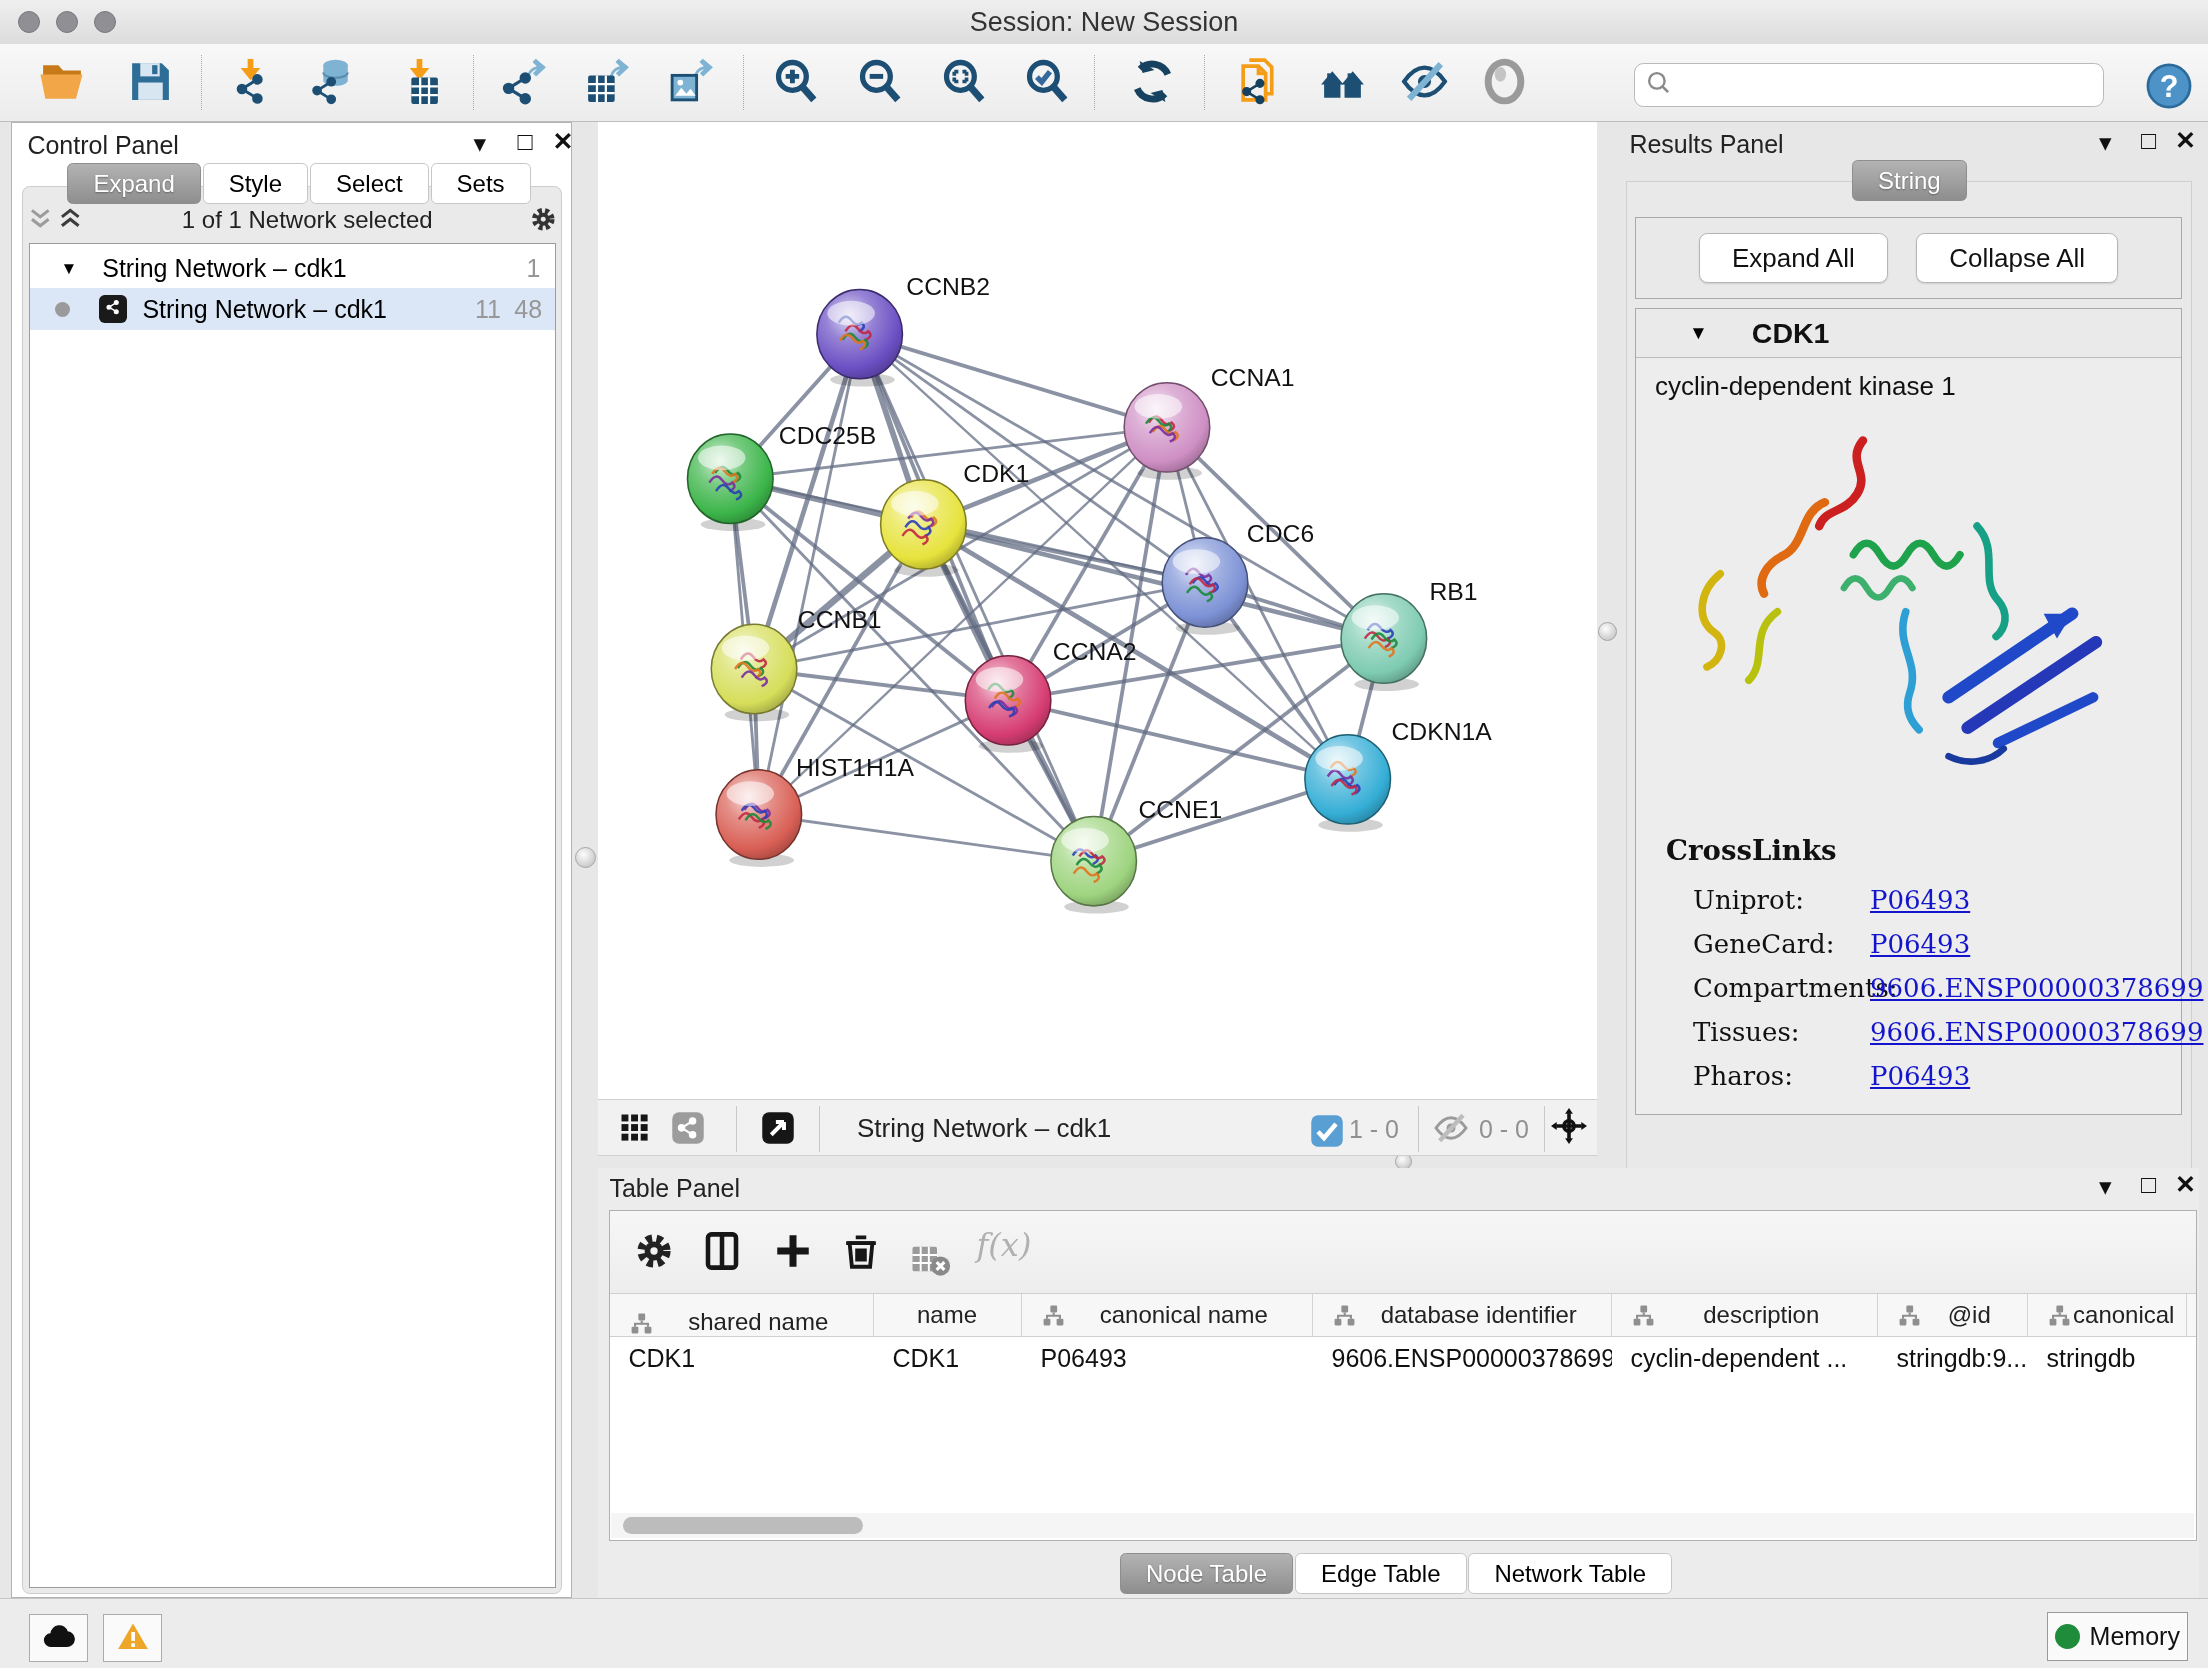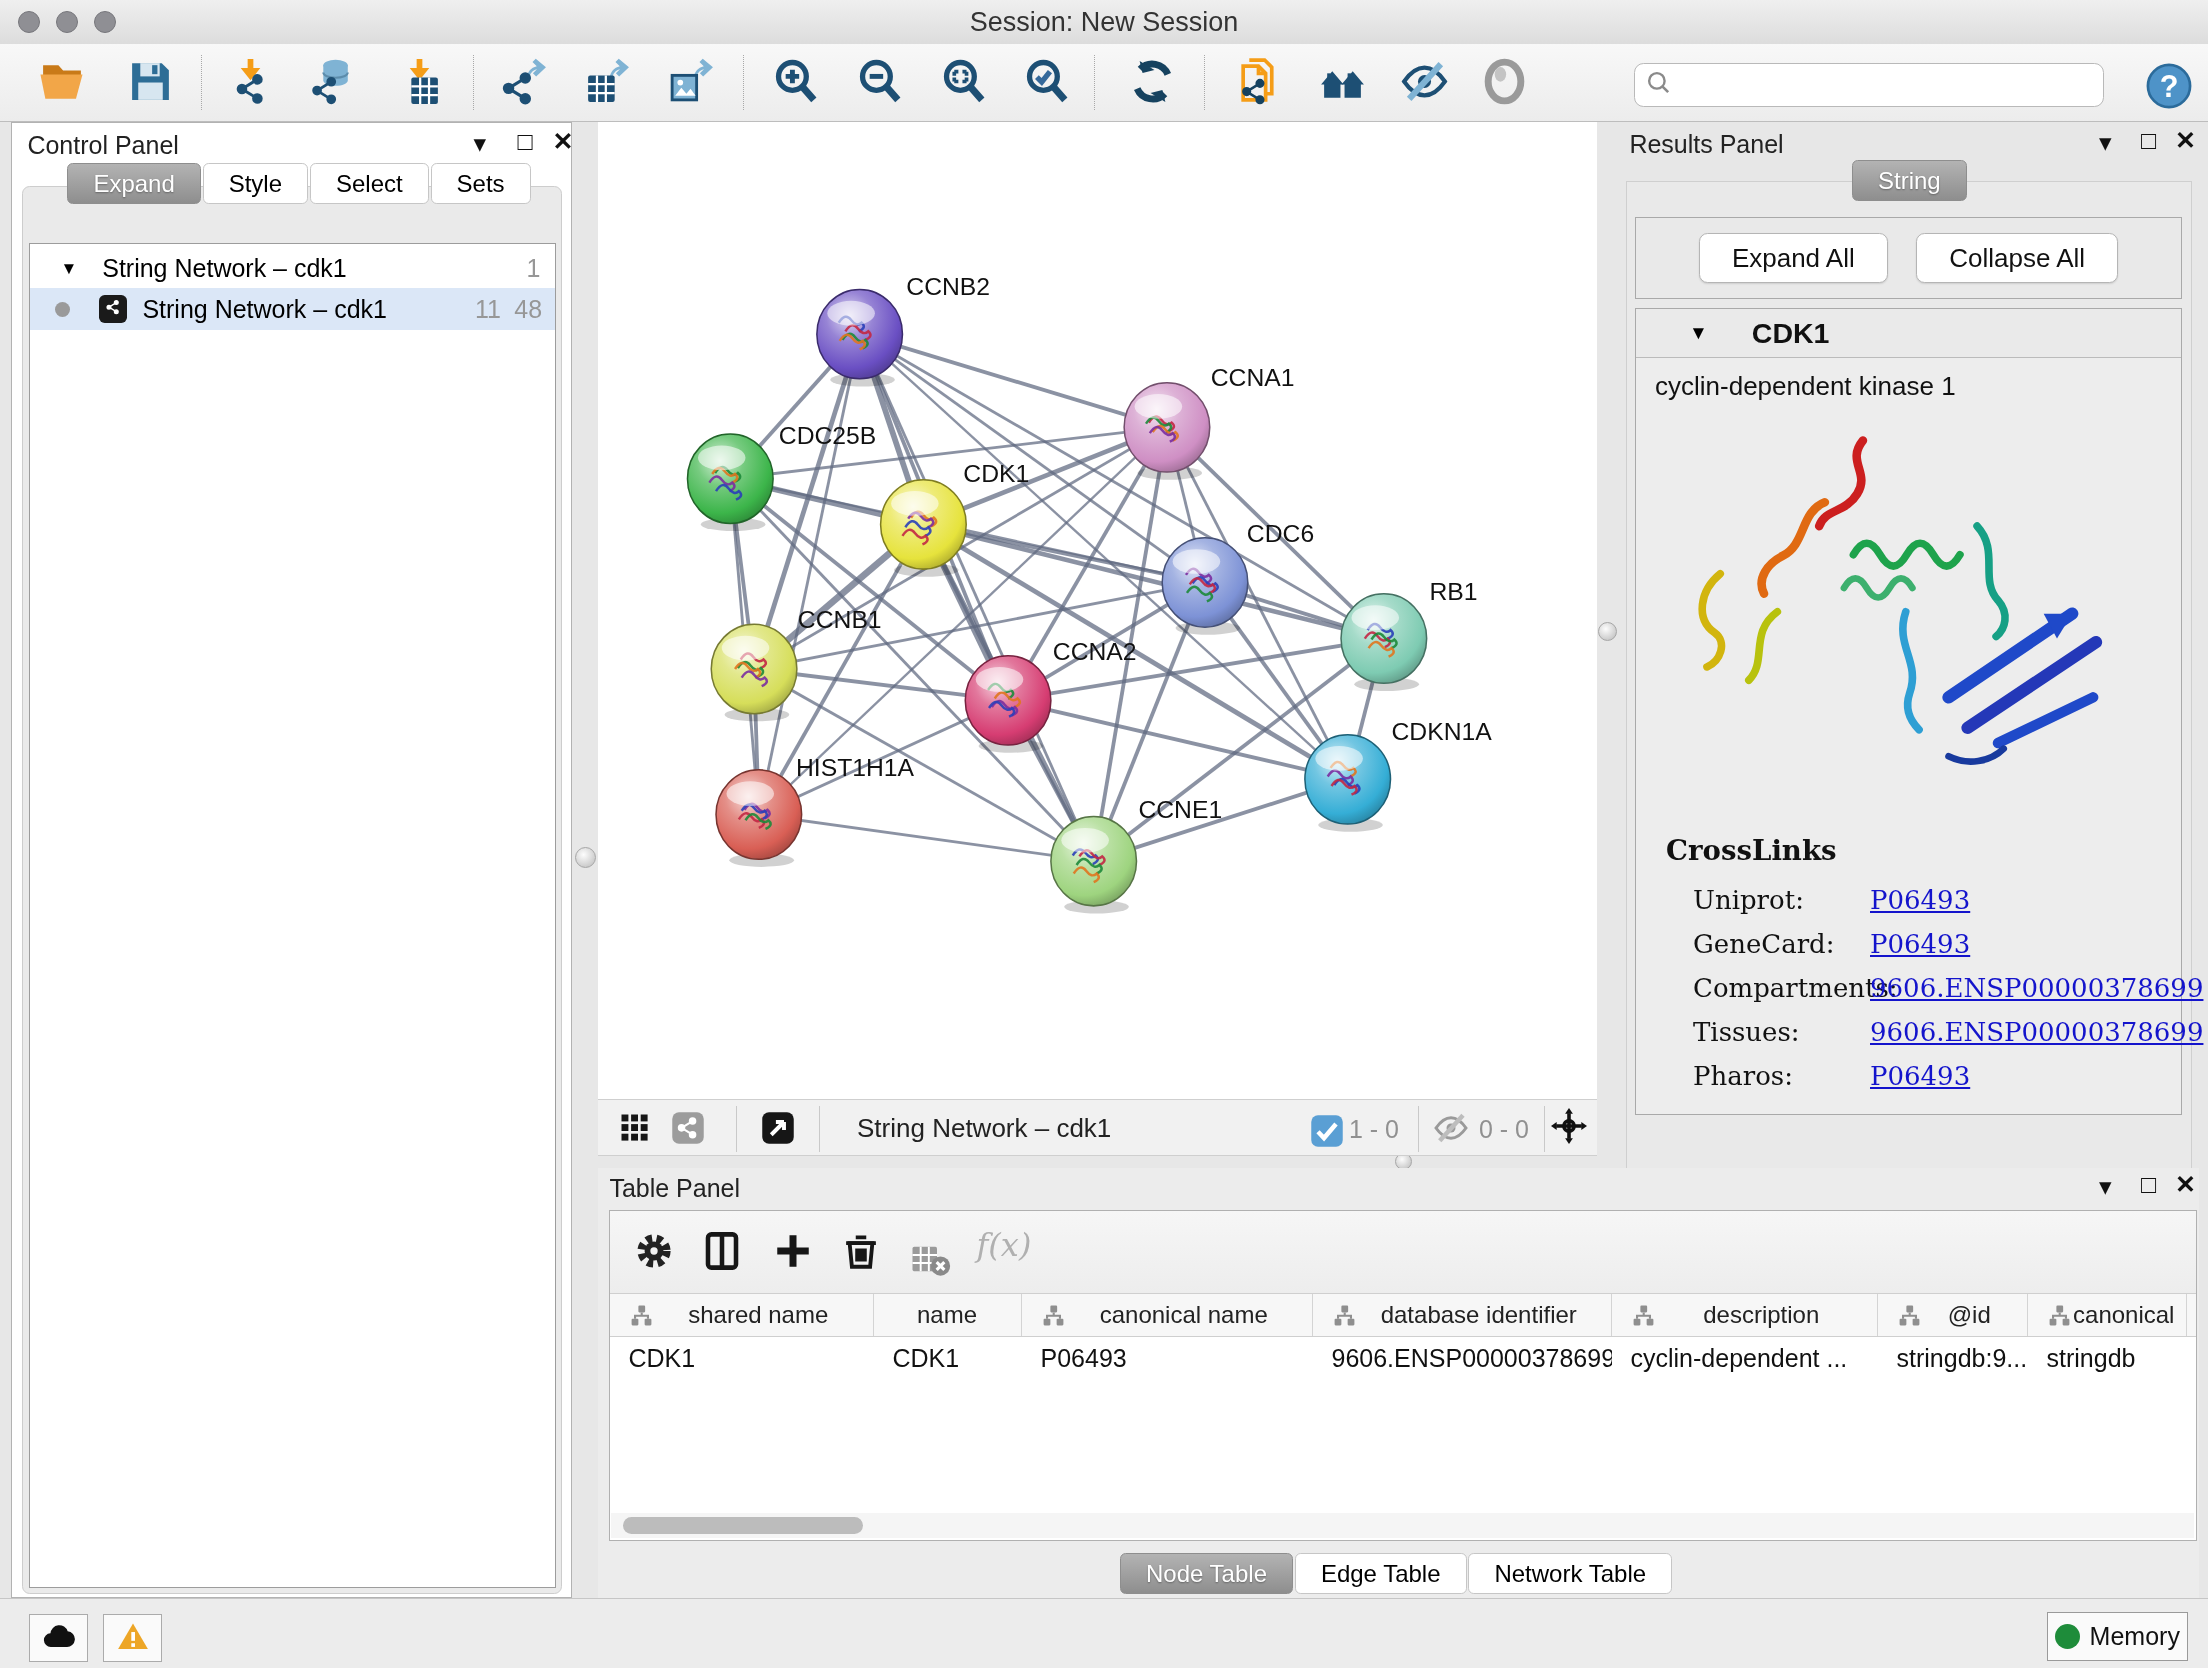--- a/index.html
+++ b/index.html
@@ -270,20 +270,34 @@
   <div class="abs chrome" style="left:461px;top:7.6px">▾</div>
   <div class="abs chrome" style="left:505px;top:5.7px">□</div>
   <div class="abs chrome" style="left:540px;top:5.7px;font-weight:bold">✕</div>
   <div id="cp-tabs" class="abs tabsrow">
       <div class="tab sel">Expand</div>
       <div class="tab">Style</div>
       <div class="tab">Select</div>
       <div class="tab">Sets</div>
     </div>
   <div id="cp-body" class="abs"></div>
+  <div id="cp-header" class="abs">
+    <span data-icon="chevrons-down-icon"><svg viewBox="0 0 24 24">
+          <path d="M5 4.5l7 5.5 7-5.5M5 12l7 5.5 7-5.5" stroke="#9c9c9c" stroke-width="2.6" fill="none"></path>
+        </svg></span>
+    <span data-icon="chevrons-up-icon"><svg viewBox="0 0 24 24">
+          <path d="M5 10l7-5.5L19 10M5 17.5L12 12l7 5.5" stroke="#3c3c3c" stroke-width="2.6" fill="none"></path>
+        </svg></span>
+    <span class="lbl">1 of 1 Network selected</span>
+    <span data-icon="gear-icon"><svg viewBox="0 0 24 24">
+          <circle cx="12" cy="12" r="7" fill="none" stroke="#333" stroke-width="5" stroke-dasharray="3.2 2.5"></circle>
+          <circle cx="12" cy="12" r="5.4" fill="#333"></circle>
+          <circle cx="12" cy="12" r="2.1" fill="#eaeaea"></circle>
+        </svg></span>
+  </div>
   <div id="cp-tree" class="abs">
     <div class="treerow" style="top:5.7px">
       <span style="margin-left:30px;font-size:17px">▼</span>
       <span style="margin-left:25px">String Network – cdk1</span>
       <span class="cnt" style="margin-left:auto;margin-right:15px">1</span>
     </div>
     <div id="tree-child" class="treerow" style="top:44px">
       <span style="margin-left:25px;width:15px;height:15px;border-radius:50%;background:#9a9a9a;display:inline-block"></span>
       <span class="share-badge" style="margin-left:28.5px">
           <span data-icon="share-white-icon"><svg viewBox="0 0 24 24">
@@ -689,21 +703,21 @@
             <g>
               <rect x="2" y="5" width="14" height="14" rx="1" fill="#9a9a9a"></rect>
               <path d="M2 9.666666666666668h14M2 14.333333333333334h14M6.666666666666667 5v14M11.333333333333334 5v14" stroke="#fff" stroke-width="1.1"></path>
             </g>
             <circle cx="18" cy="16" r="5.5" fill="#8a8a8a"></circle>
             <path d="M15.8 13.8l4.4 4.4M20.2 13.8l-4.4 4.4" stroke="#fff" stroke-width="1.8"></path>
           </svg></span>
       <span class="tpbtn fx" style="left:367px;top:15px;width:auto">f(x)</span>
     </div>
     <div id="tp-headrow">
-        <div class="thcell" style="width: 264px;">
+        <div class="thcell" style="width: 264px; align-items: flex-end;">
           <span style="width: 25px; height: 25px; margin-left: 9.5px; flex: 0 0 auto; display: inline-flex;">
             <svg viewBox="0 0 24 24" width="25" height="25">
               <g fill="#8f8f8f">
                 <rect x="9" y="2.5" width="6.5" height="6.5" rx="1"></rect>
                 <rect x="2.5" y="15" width="6.5" height="6.5" rx="1"></rect>
                 <rect x="15" y="15" width="6.5" height="6.5" rx="1"></rect>
               </g>
               <path d="M12.2 9v3.2M5.8 15v-2.8h12.4V15" stroke="#8f8f8f" stroke-width="2" fill="none"></path>
             </svg>
           </span>

